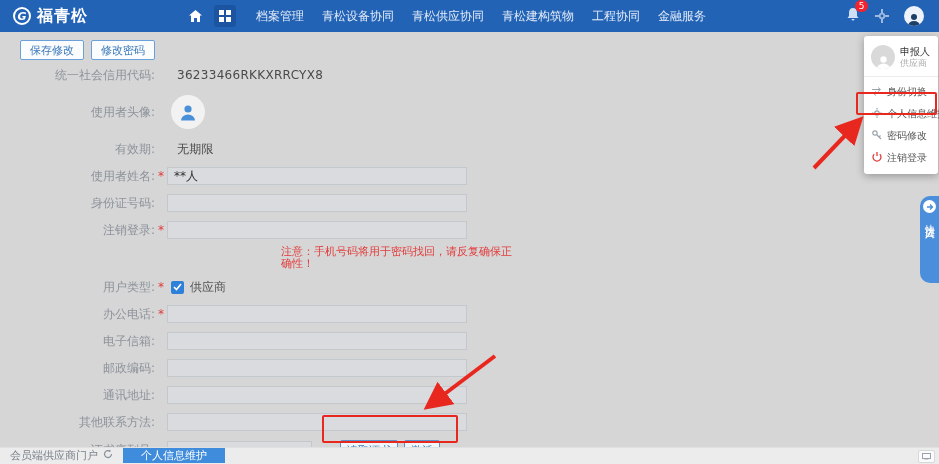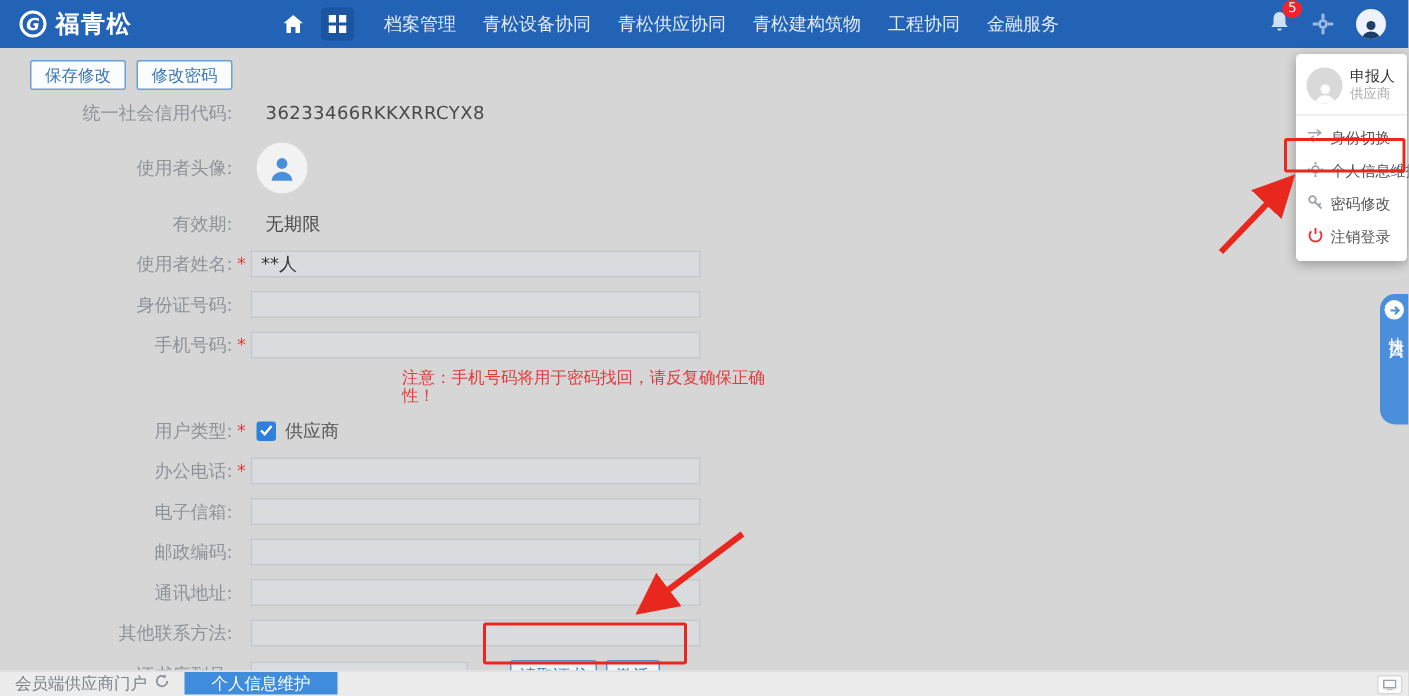--- a/index.html
+++ b/index.html
@@ -58,21 +58,21 @@
   .sval { font-size: 12px; color: #4a4a4a; padding-left: 10px; letter-spacing: .3px; }
   .inp {
     width: 300px; height: 18px; border: 1px solid #c3c8cd; background: #d9dbde;
     font-size: 12px; color: #333; padding: 0 6px; outline: none; font-family: inherit;
   }
   .inp.short { width: 145px; }
   .avatar-big {
     width: 34px; height: 34px; border-radius: 50%; background: #f2f2f2;
     display: flex; align-items: center; justify-content: center; cursor: pointer;
   }
-  .note-row { padding-left: 265px; font-size: 11px; color: #e23b3b; margin: -2px 0 8px 3px; line-height: 12px; }
+  .note-row { padding-left: 265px; font-size: 11px; color: #e23b3b; margin: -2px 0 8px 16px; line-height: 12px; }
   .cbx {
     width: 13px; height: 13px; background: #2e80d9; border-radius: 2px;
     display: inline-flex; align-items: center; justify-content: center; cursor: pointer;
   }
   .cbx-label { margin-left: 6px; color: #555; font-size: 12px; }
   .cert-btn {
     height: 20px; padding: 0 6px; font-size: 11px; color: #3a78b8;
     background: #f2f6fa; border: 1px solid #5b93cf; border-radius: 2px; cursor: pointer;
     font-family: inherit; white-space: nowrap;
   }
@@ -228,21 +228,21 @@
     <input class="inp" value="**人" style="">
   </div>
 
   <div class="frow">
     <span class="lbl">身份证号码:</span>
     <span class="star"></span>
     <input class="inp" value="" style="">
   </div>
 
   <div class="frow">
-    <span class="lbl">手机号码:</span>
+    <span class="lbl">注销登录:</span>
     <span class="star">*</span>
     <input class="inp" value="" style="">
   </div>
 
   <div class="note-row">注意：手机号码将用于密码找回，请反复确保正确性！</div>
 
   <div class="frow">
     <span class="lbl">用户类型:</span>
     <span class="star">*</span>
     <span class="cbx" style="margin-left:4px;">

